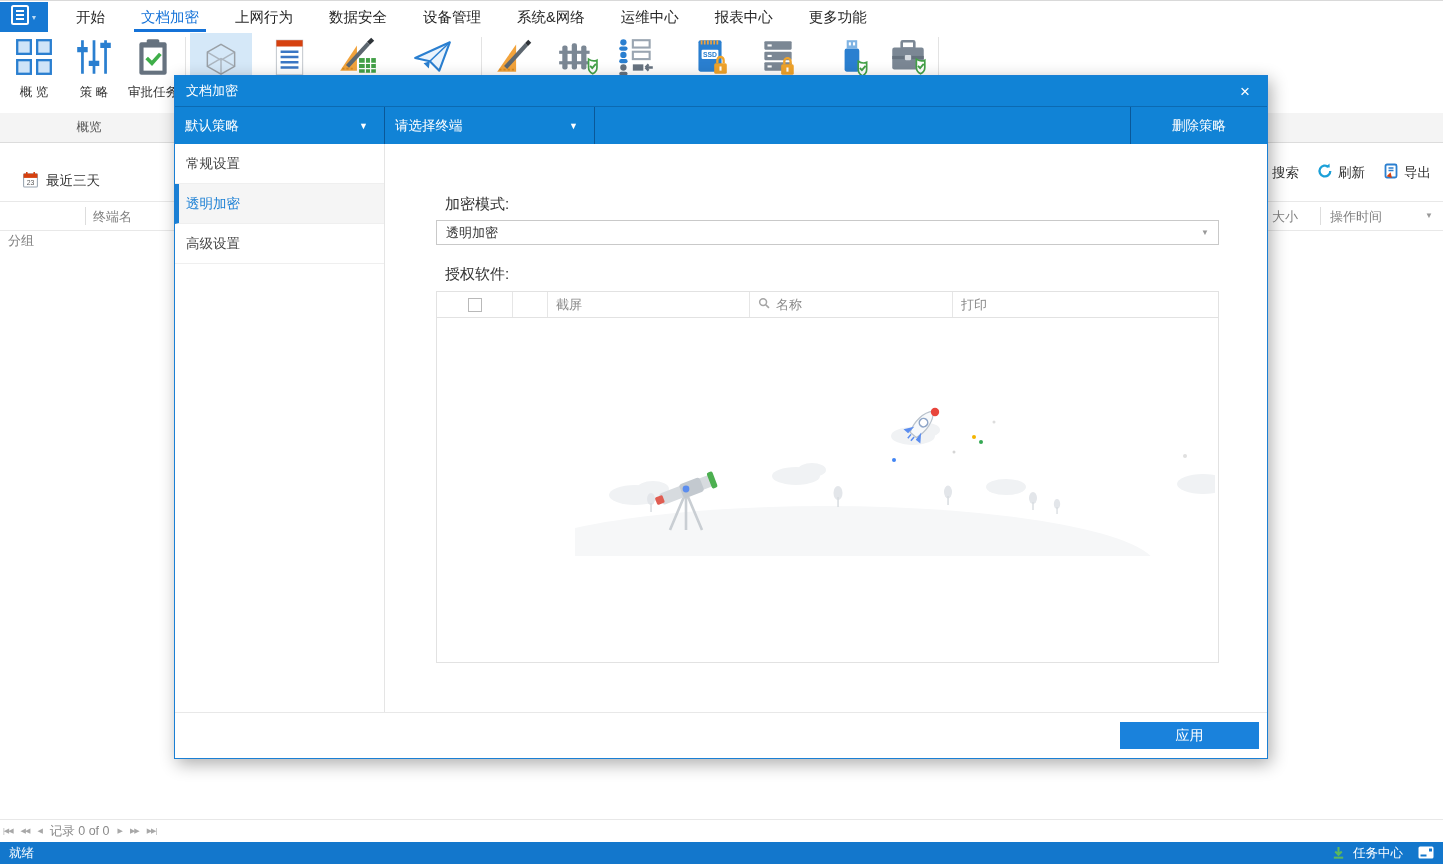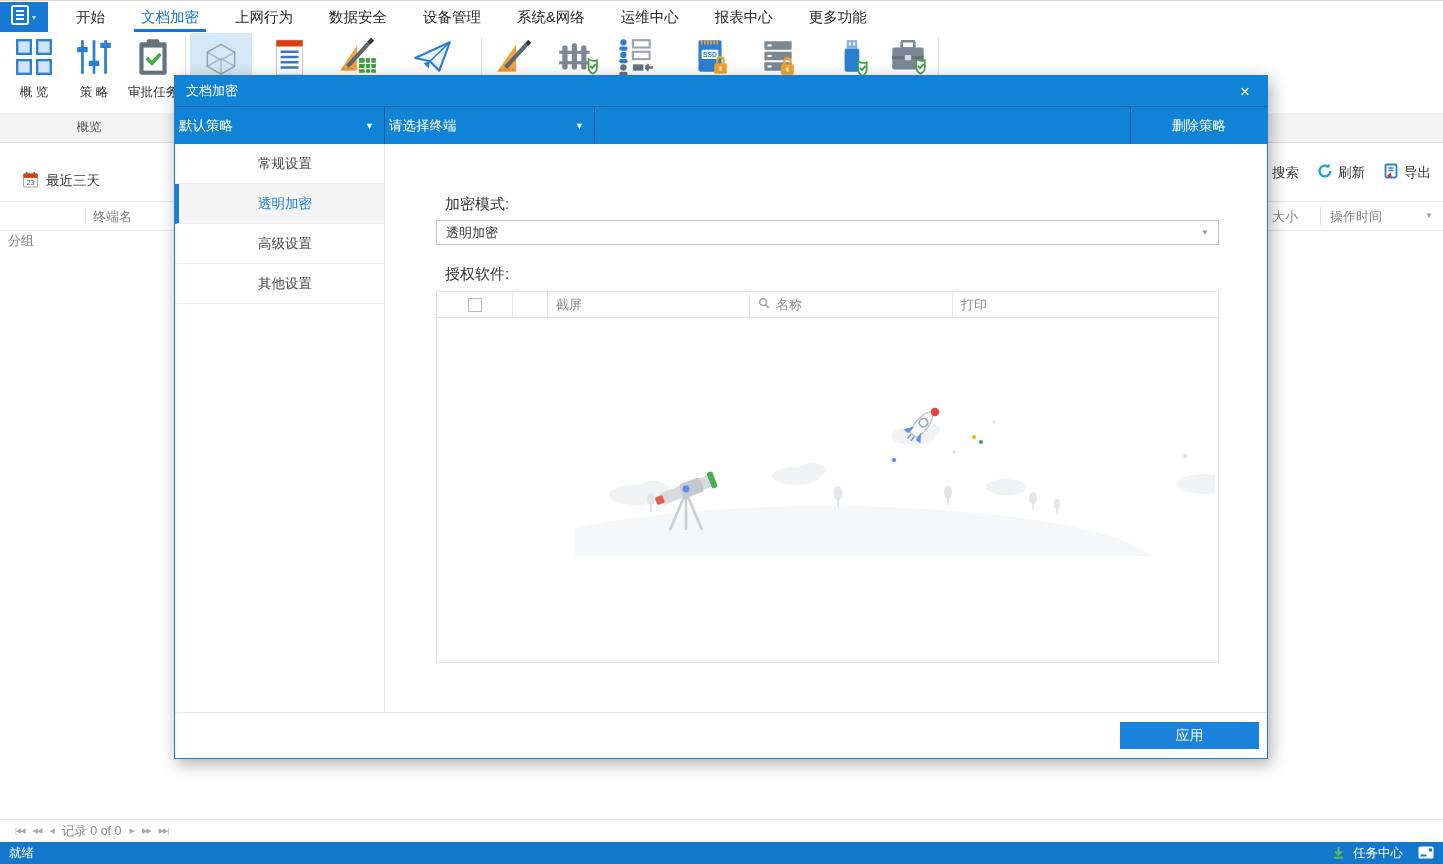--- a/index.html
+++ b/index.html
@@ -1,19 +1,19 @@
 <!DOCTYPE html>
 <html><head>
 <meta charset="utf-8">
 <style>
   * { margin:0; padding:0; box-sizing:border-box; }
   body { background:#888; font-family:"Liberation Sans",sans-serif; }
   .screen { position:relative; width:1443px; height:864px; background:#fff; overflow:hidden;
             border-top:1px solid #d9d9d9; font-family:"Liberation Sans",sans-serif; }
-  .clickable { cursor:pointer;text-align:center; }
+  .clickable { cursor:pointer; }
 
   
   .menubar { position:absolute; left:0; top:1px; width:100%; height:30px; display:flex; background:#fff; }
   .appbtn { width:48px; height:30px; background:#1779d3; display:flex; align-items:center; justify-content:center; gap:2px; }
   .menu { display:flex; margin-left:10px; }
   .mi { padding:0 7px; margin:0 11px; font-size:14.5px; color:#262626; display:flex; align-items:center; white-space:nowrap; }
   .mi.active { color:#1472d8; box-shadow:inset 0 -3px 0 #1472d8; }
 
   
   .ribbon { position:absolute; top:31px; left:0; width:100%; height:81px; background:#fff; }
@@ -31,35 +31,35 @@
   .datefilter { position:absolute; left:22px; top:28px; display:flex; align-items:center; gap:7px; font-size:13.5px; color:#333; }
   .actions { position:absolute; right:12px; top:20px; display:flex; gap:18px; }
   .action { display:flex; align-items:center; gap:5px; font-size:13.5px; color:#333; }
   .cols-row { position:absolute; top:201px; left:0; width:100%; height:29px; border-bottom:1px solid #e8e8e8; font-size:13px; color:#808080; background:#fff; }
   .cols-row .hlabel { position:absolute; top:6px; white-space:nowrap; }
   .csep { position:absolute; top:5px; height:18px; width:1px; background:#ddd; }
   .hdd-arrow { position:absolute; right:10px; top:9px; font-size:8px; color:#999; }
 
   
   .pager { position:absolute; left:0; top:818px; width:100%; height:23px; border-top:1px solid #e8e8e8;
-           display:flex; align-items:center; color:#8a8a8a; font-size:12.5px; gap:8px; padding-left:15px; background:#fff; }
+           display:flex; align-items:center; color:#8a8a8a; font-size:12.5px; gap:8px; padding-left:3px; background:#fff; }
   .pgi { font-size:7px; color:#a8a8a8; letter-spacing:-1px; }
   .statusbar { position:absolute; left:0; top:841px; width:100%; height:23px; background:#1377cc; color:#fff;
                font-size:12.5px; display:flex; align-items:center;gap:28px; }
   .statusbar .ready { margin-left:9px; }
   .sb-right { margin-left:auto; display:flex; align-items:center; gap:7px; margin-right:9px; }
 
   
   .dialog { position:absolute; left:174px; top:74px; width:1094px; height:684px; background:#fff;
             border:1px solid #1a7fd4; box-shadow:3px 5px 16px rgba(0,0,0,.32); }
   .dlg-title { height:31px; background:#1183d6; color:#fff; display:flex; align-items:center; font-size:13px;
                padding:0 11px; border-bottom:1px solid rgba(0,30,70,.25); }
   .dlg-close { margin-left:auto; font-size:17px; line-height:1; padding:0 6px; }
   .dlg-toolbar { height:37px; background:#1183d6; display:flex; }
-  .dsel { width:210px; display:flex; align-items:center; color:#fff; font-size:13.5px; padding:0 4px;
+  .dsel { width:210px; display:flex; align-items:center; color:#fff; font-size:13.5px; padding:0 10px;
           border-right:1px solid rgba(0,25,60,.4); }
   .dsel .arr { margin-left:auto; font-size:9px; padding-right:6px; }
   .dlg-space { flex:1; }
   .del-btn { width:137px; border-left:1px solid rgba(0,25,60,.4); color:#fff; font-size:13.5px;
              display:flex; align-items:center; justify-content:center; }
   .dlg-nav { position:absolute; left:0; top:68px; width:210px; bottom:46px; border-right:1px solid #e5e5e5; background:#fff; }
   .nav-item { height:40px; line-height:40px; padding-left:11px; font-size:13.5px; color:#444; border-bottom:1px solid #efefef; }
   .nav-item.sel { background:#f5f5f5; color:#1a7fd4; border-left:4px solid #1a7fd4; padding-left:7px; }
   .f-label { position:absolute; font-size:15px; color:#333; }
   .f-select { position:absolute; left:261px; top:144px; width:783px; height:25px; border:1px solid #c9c9c9;
@@ -344,21 +344,20 @@
         <span class="arr">▼</span>
       </div>
       <div class="dlg-space"></div>
       <div class="del-btn clickable">删除策略</div>
     </div>
 
     <div class="dlg-nav">
       <div class="nav-item clickable">常规设置</div>
       <div class="nav-item sel clickable">透明加密</div>
       <div class="nav-item clickable">高级设置</div>
-      <div class="nav-item clickable">其他设置</div>
     </div>
 
     <div class="f-label" style="left:270px;top:119px;">加密模式:</div>
     <div class="f-select clickable">
       <span>透明加密</span>
       <span class="arr">▼</span>
     </div>
     <div class="f-label" style="left:270px;top:189px;">授权软件:</div>
 
     <div class="f-table">

